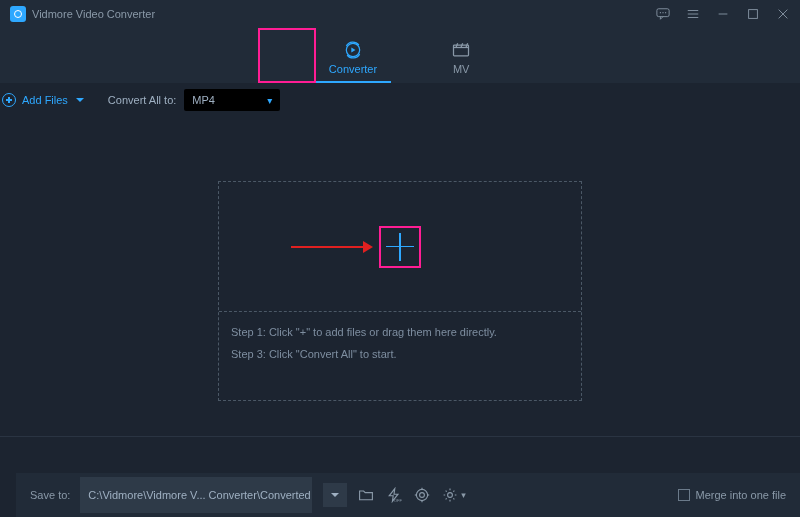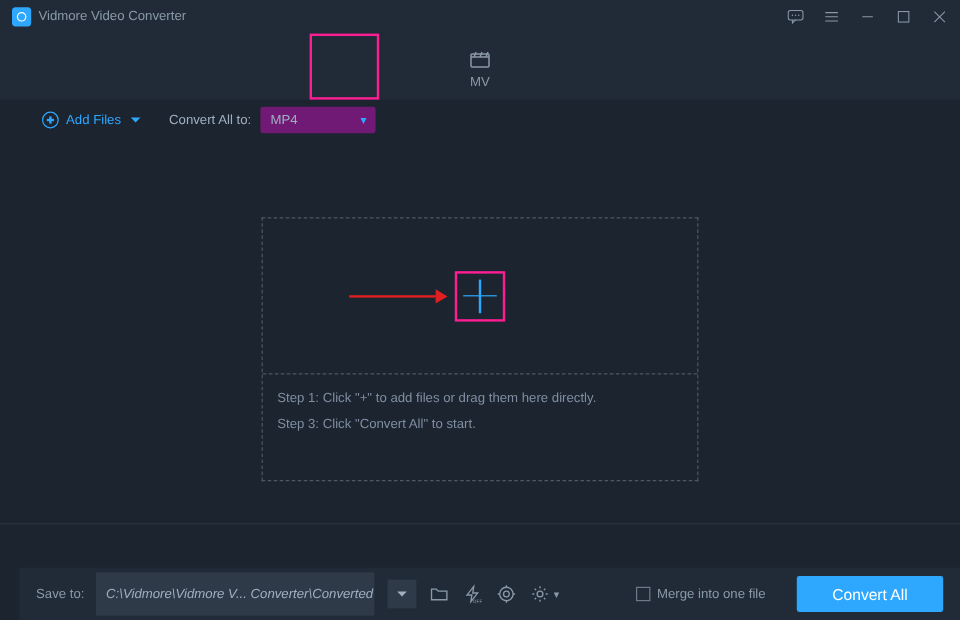--- a/index.html
+++ b/index.html
@@ -16,34 +16,34 @@
 
 .main-tabs { height: 55px; display: flex; justify-content: center; gap: 58px; align-items: center; background: #212b38; }
 .main-tab { display: flex; flex-direction: column; align-items: center; gap: 3px; font-size: 11px; color: #8a99a8; cursor: pointer; padding: 4px 8px 0; height: 55px; justify-content: center; position: relative; }
 .main-tab.active { color: #2ea8ff; }
 .main-tab.active::after { content: ""; position: absolute; bottom: 0; left: -6px; right: -6px; height: 2px; background: #2ea8ff; }
 .main-tab .ic { width: 20px; height: 20px; display: flex; align-items: center; justify-content: center; }
 .main-tab svg { width: 20px; height: 20px; stroke: currentColor; fill: none; stroke-width: 1.5; }
 .highlight-box-tab { position: absolute; border: 2px solid #ff1d94; left: 258px; top: 28px; width: 58px; height: 55px; pointer-events: none; }
 
 
-.toolbar { height: 34px; display: flex; align-items: center; padding: 0 35px; font-size: 11px; }
+.toolbar { height: 34px; display: flex; align-items: center; padding: 0 2px; font-size: 11px; }
 .add-files { display: flex; align-items: center; gap: 6px; color: #2ea8ff; cursor: pointer; }
 .add-plus { width: 14px; height: 14px; border: 1.5px solid #2ea8ff; border-radius: 50%; display: flex; align-items: center; justify-content: center; position: relative; }
 .add-plus::before, .add-plus::after { content: ""; position: absolute; background: #2ea8ff; }
 .add-plus::before { width: 6px; height: 1.5px; }
 .add-plus::after  { width: 1.5px; height: 6px; }
 .add-chevron { width: 0; height: 0; border-left: 4px solid transparent; border-right: 4px solid transparent; border-top: 4px solid #2ea8ff; margin-left: 2px; }
 
 .sub-tabs { margin: 0 auto; display: flex; gap: 18px; align-items: center; }
 .sub-tab { padding: 4px 14px; border-radius: 12px; cursor: pointer; color: #8a99a8; }
 .sub-tab.active { background: #2e3a48; color: #bfd0e0; }
 
 .convert-all-to { display: flex; align-items: center; gap: 8px; margin-left: 24px; }
-.format-select { width: 96px; height: 22px; background: #701a75; display: flex; align-items: center; padding: 0 8px; justify-content: space-between; cursor: pointer; border-radius: 2px; }
+.format-select { width: 96px; height: 22px; background: #000000; display: flex; align-items: center; padding: 0 8px; justify-content: space-between; cursor: pointer; border-radius: 2px; }
 .format-select .chev { color: #2ea8ff; font-size: 10px; }
 
 
 .content { position: relative; height: 336px; }
 .dropzone { position: absolute; left: 218px; top: 64px; width: 364px; height: 220px; border: 1px dashed #4b5866; }
 .dropzone .top { height: 130px; border-bottom: 1px dashed #4b5866; display: flex; align-items: center; justify-content: center; position: relative; }
 .big-plus { width: 42px; height: 42px; border: 2px solid #ff1d94; display: flex; align-items: center; justify-content: center; cursor: pointer; }
 .big-plus::before, .big-plus::after { content: ""; position: absolute; background: #2ea8ff; }
 .big-plus::before { width: 28px; height: 1.5px; }
 .big-plus::after  { width: 1.5px; height: 28px; }
@@ -51,21 +51,21 @@
 .red-arrow { position: absolute; left: 72px; top: 62px; width: 82px; height: 6px; }
 .red-arrow::before { content: ""; position: absolute; left: 0; top: 2px; width: 72px; height: 2px; background: #e02020; }
 .red-arrow::after { content: ""; position: absolute; right: 0; top: -3px; width: 0; height: 0; border-top: 6px solid transparent; border-bottom: 6px solid transparent; border-left: 10px solid #e02020; }
 
 .steps { padding: 10px 12px; font-size: 11px; line-height: 20px; color: #7e8ea0; }
 .steps div { margin-bottom: 2px; }
 
 
 .footer { position: absolute; bottom: 0; left: 16px; right: 0; height: 44px; background: #212b38; display: flex; align-items: center; padding: 0 14px; font-size: 11px; gap: 10px; }
 .footer .lbl { color: #8a99a8; }
-.save-path { width: 232px; height: 36px; background: #2e3a48; display: flex; align-items: center; padding: 14px 8px; color: #9fb0c2; white-space: nowrap; overflow: hidden; font-style: italic; }
+.save-path { width: 232px; height: 36px; background: #2e3a48; display: flex; align-items: center; padding: 14px 8px; color: #9fb0c2; white-space: nowrap; overflow: hidden; }
 .path-chev { width: 24px; height: 24px; background: #2e3a48; display: flex; align-items: center; justify-content: center; cursor: pointer; margin-left: 1px; }
 .path-chev span { width: 0; height: 0; border-left: 4px solid transparent; border-right: 4px solid transparent; border-top: 4px solid #9fb0c2; }
 .f-icon { width: 18px; height: 18px; display: flex; align-items: center; justify-content: center; color: #8a99a8; cursor: pointer; }
 .f-icon svg { width: 16px; height: 16px; stroke: currentColor; fill: none; stroke-width: 1.4; }
 .gear-wrap { display: flex; align-items: center; gap: 2px; }
 
 .merge { margin-left: auto; display: flex; align-items: center; gap: 6px; cursor: pointer; color: #8a99a8; }
 .merge .cb { width: 12px; height: 12px; border: 1px solid #6b7a8a; }
 
 .convert-btn { margin-left: 16px; width: 122px; height: 30px; background: #2ea8ff; color: #fff; display: flex; align-items: center; justify-content: center; font-size: 13px; cursor: pointer; border-radius: 2px; }
@@ -108,20 +108,31 @@
     <div class="tb-btn">
       <svg viewBox="0 0 16 16">
           <line x1="3" y1="3" x2="13" y2="13" stroke="currentColor"></line>
           <line x1="13" y1="3" x2="3" y2="13" stroke="currentColor"></line>
         </svg>
     </div>
   </div>
 </div>
 
 <div class="main-tabs">
+  <div class="main-tab active">
+    <span class="ic">
+      <svg viewBox="0 0 24 24">
+          <circle cx="12" cy="12" r="8"></circle>
+          <path d="M10 9 L10 15 L15 12 Z" fill="currentColor" stroke="none"></path>
+          <path d="M4 7 A9 9 0 0 1 19 6"></path>
+          <path d="M20 17 A9 9 0 0 1 5 18"></path>
+        </svg>
+    </span>
+    <span>Converter</span>
+  </div>
   <div class="main-tab">
     <span class="ic">
       <svg viewBox="0 0 24 24">
           <rect x="3" y="6" width="18" height="13" rx="1"></rect>
           <line x1="3" y1="9" x2="21" y2="9"></line>
           <line x1="8" y1="4" x2="6" y2="9"></line>
           <line x1="14" y1="4" x2="12" y2="9"></line>
           <line x1="20" y1="4" x2="18" y2="9"></line>
         </svg>
     </span>
@@ -196,14 +207,13 @@
         </svg>
     </div>
     <span style="color:#8a99a8;font-size:9px;">▾</span>
   </div>
 
   <div class="merge">
     <span class="cb"></span>
     <span>Merge into one file</span>
   </div>
 
-  <div class="convert-btn">Convert All</div>
 </div>
 
 </body></html>

